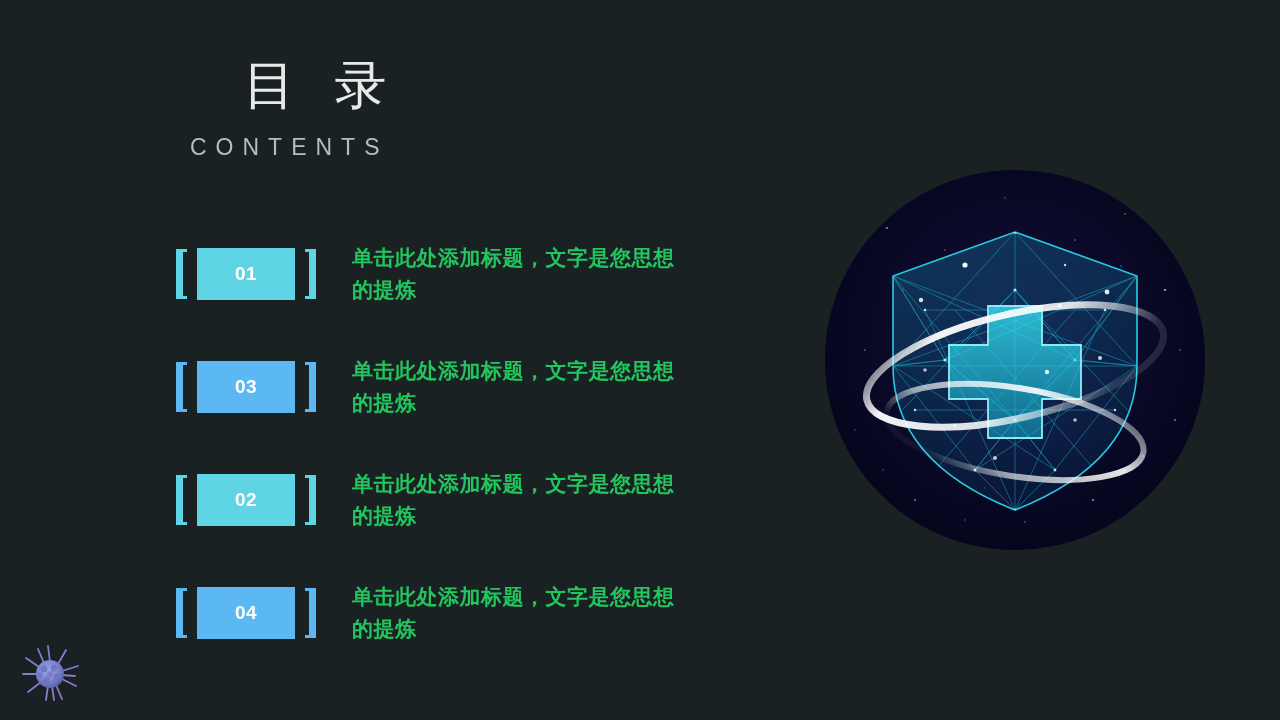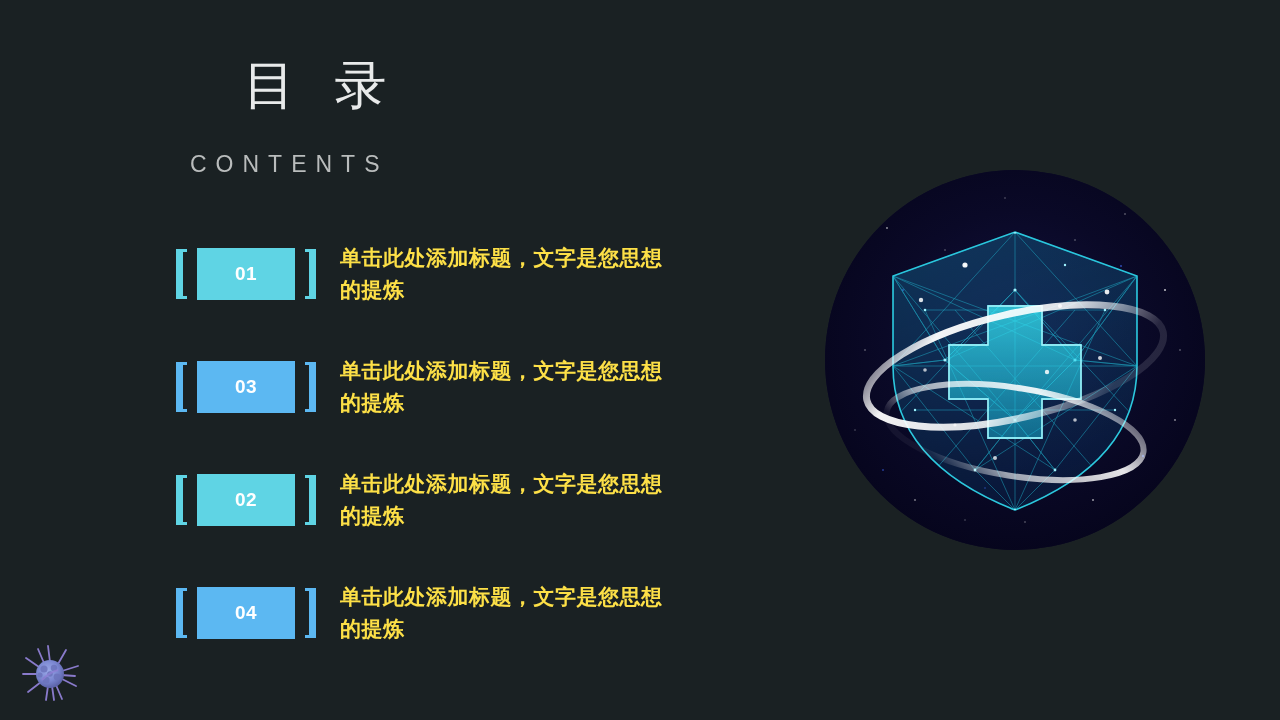--- a/index.html
+++ b/index.html
@@ -26,21 +26,21 @@
   .title-cn {
     font-size: 52px;
     line-height: 58px;
     color: #e8eaea;
     font-weight: 400;
     letter-spacing: 2px;
     white-space: pre;
     font-family: "DejaVu Sans", "Liberation Sans", sans-serif;
   }
   .title-en {
-    margin-top: 37px;
+    margin-top: 20px;
     font-size: 23px;
     line-height: 26px;
     color: #b9bcbc;
     font-weight: 400;
     letter-spacing: 9px;
     font-family: "Liberation Sans", sans-serif;
   }
 
   
   .contents-list {
@@ -93,22 +93,22 @@
     align-items: center;
     justify-content: center;
     color: #ffffff;
     font-size: 19px;
     font-weight: bold;
     letter-spacing: 0.5px;
     font-family: "Liberation Sans", sans-serif;
   }
 
   .row-text {
-    margin-left: 24px;
-    color: #fde047;
+    margin-left: 36px;
+    color: #22c55e;
     font-size: 21px;
     line-height: 32px;
     font-weight: bold;
     letter-spacing: 0.5px;
     max-width: 340px;
     font-family: "DejaVu Sans", "Liberation Sans", sans-serif;
   }
 
   
   .shield-art {

